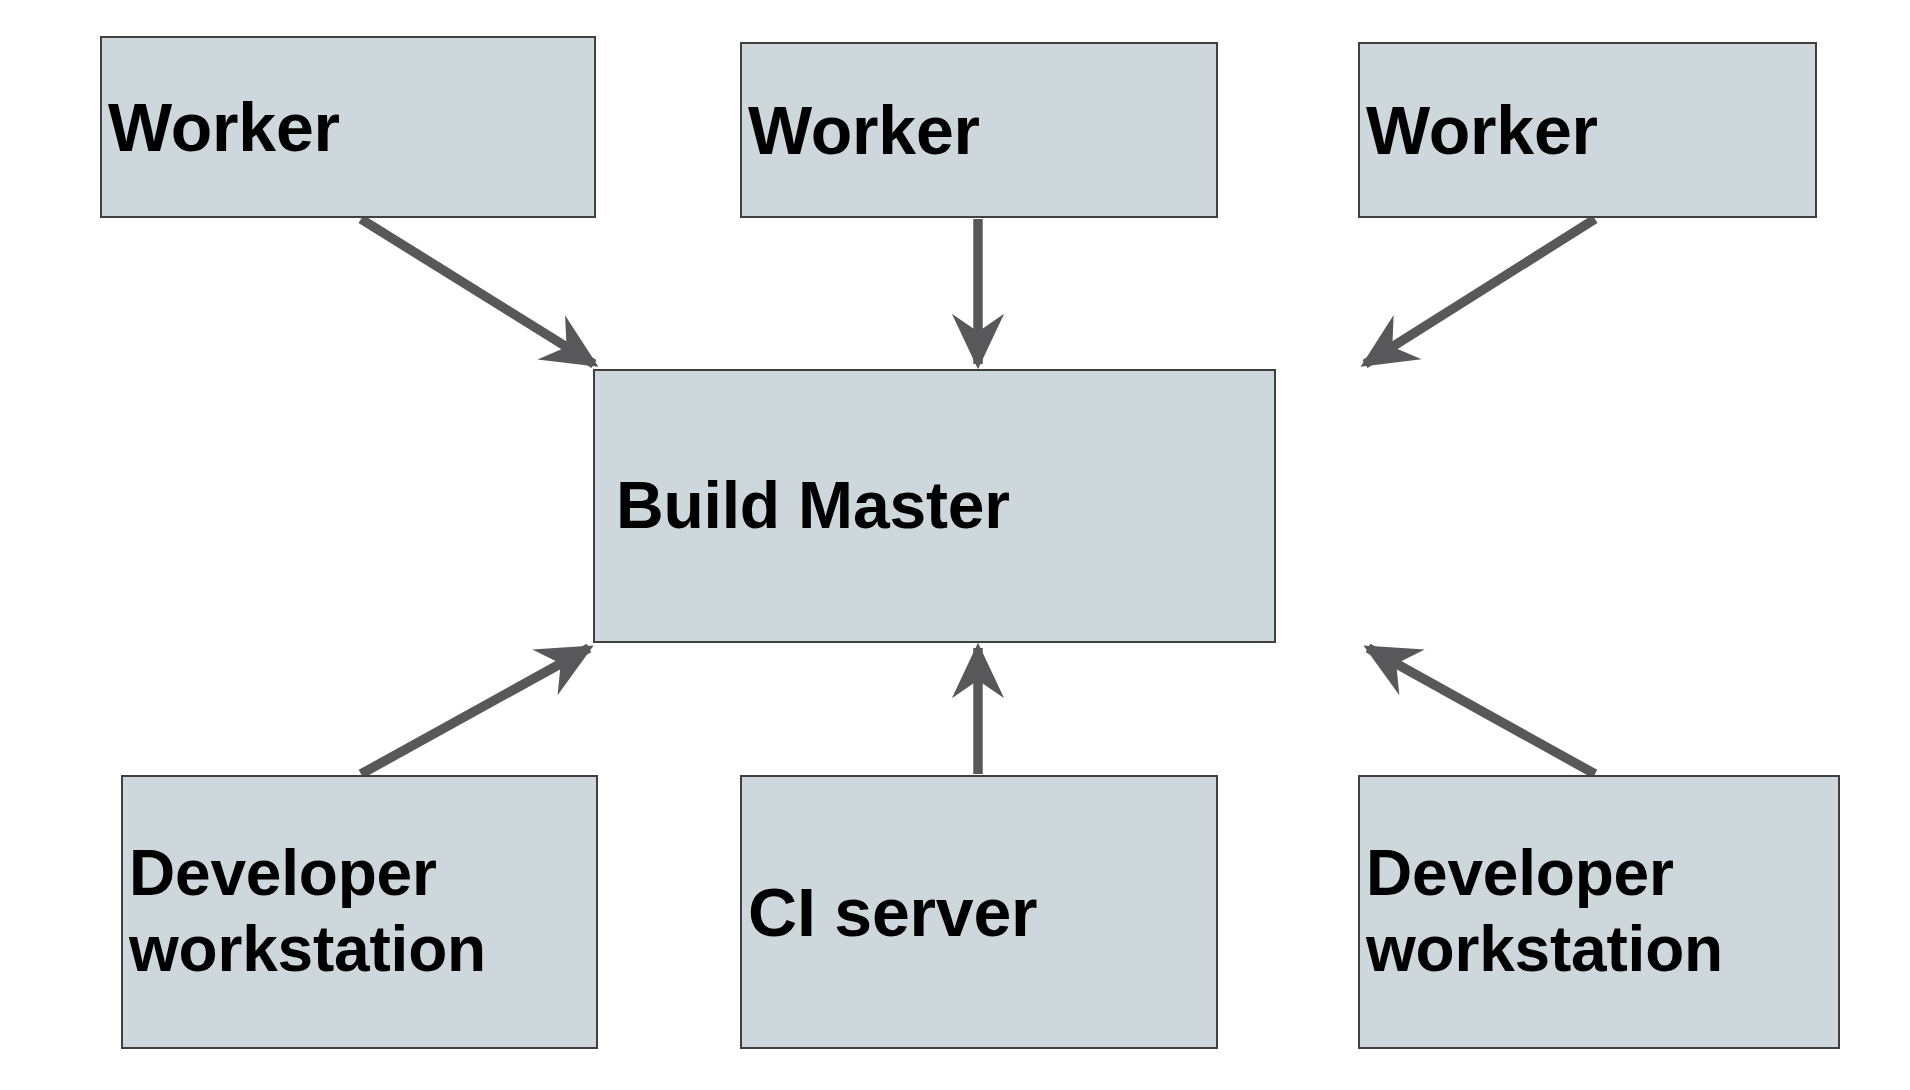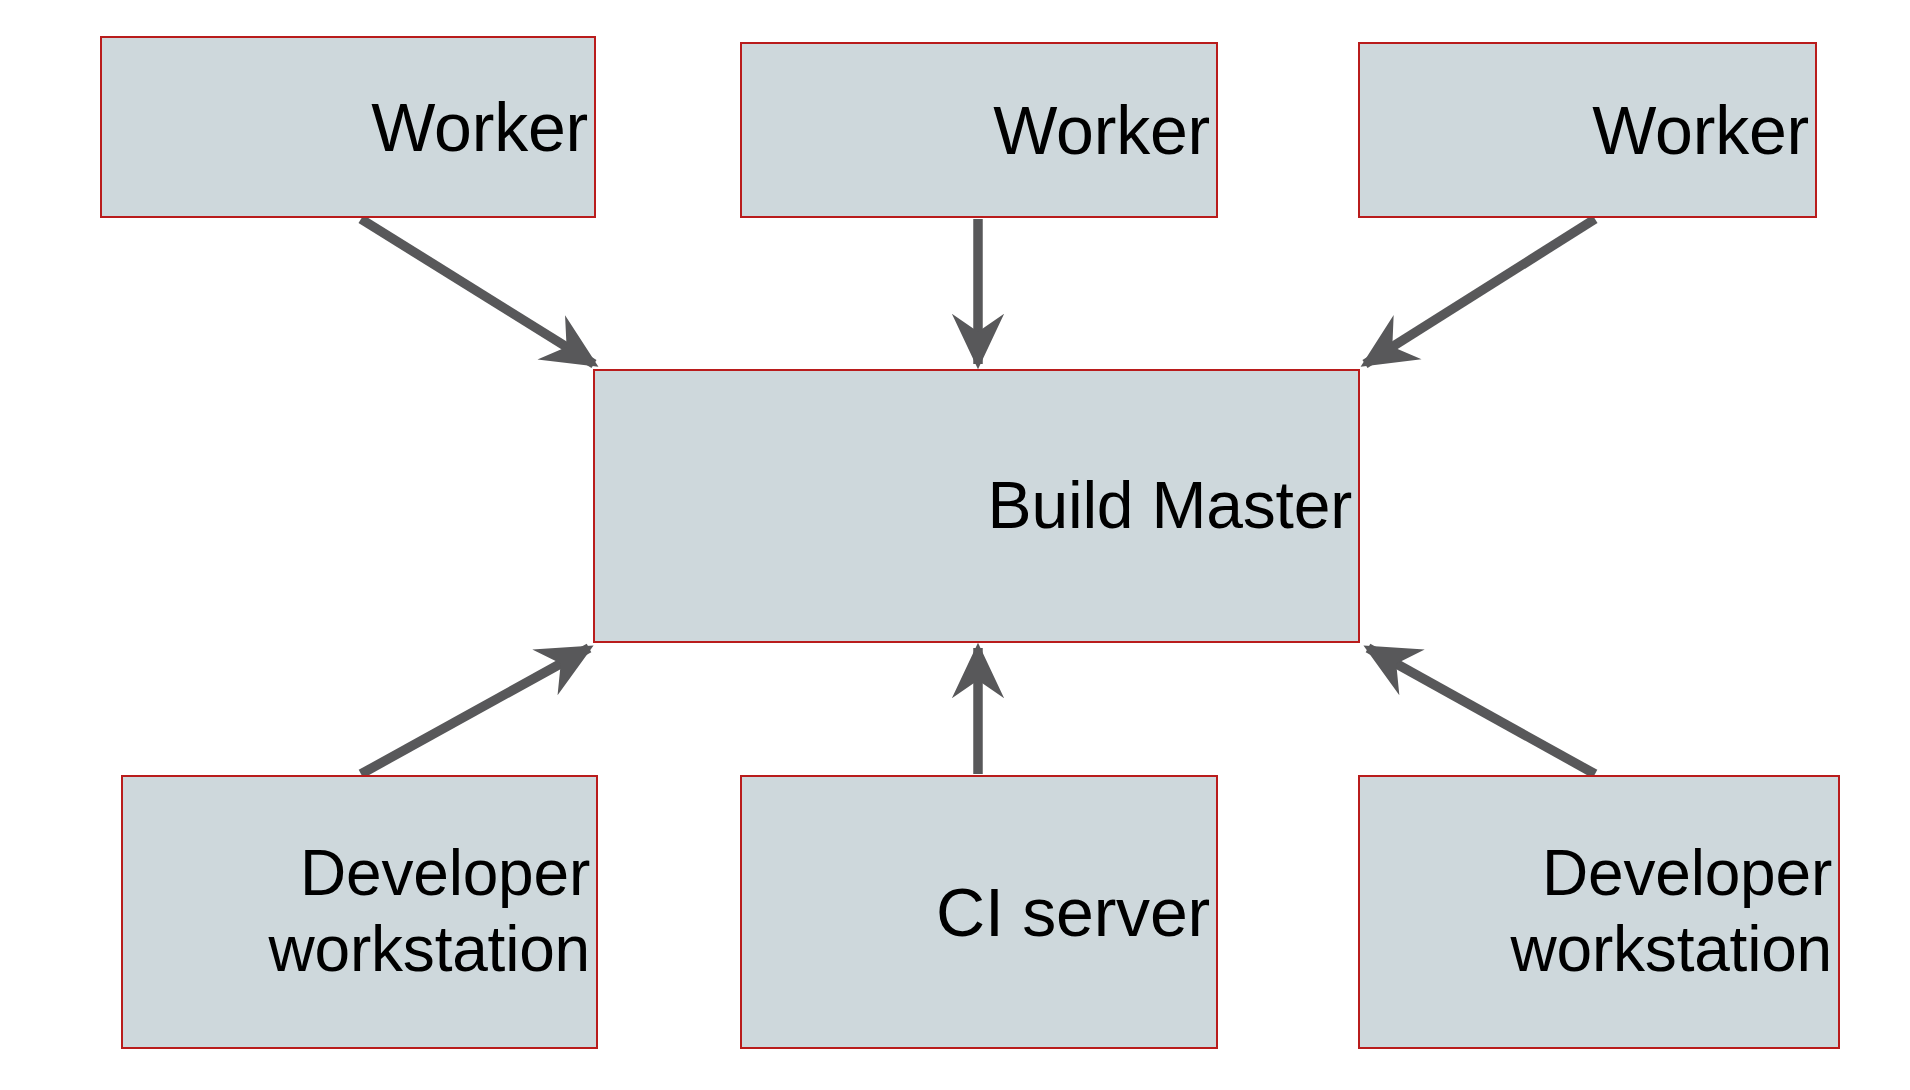--- a/index.html
+++ b/index.html
@@ -15,45 +15,45 @@
     position: relative;
     width: 1910px;
     height: 1090px;
     background: #ffffff;
     overflow: hidden;
   }
   .node {
     position: absolute;
     box-sizing: border-box;
     background: #ced8dc;
-    border: 2px solid #b91c1c;
+    border: 2px solid #404040;
     display: flex;
     align-items: center;
     justify-content: center;
-    text-align: right;
+    text-align: left;
     color: #000000;
     font-family: "Liberation Sans", sans-serif;
-    font-weight: 400;
+    font-weight: 700;
     line-height: 1.18;
     letter-spacing: -0.2px;
     -webkit-font-smoothing: antialiased;
   }
   .node-label {
     display: block;
     width: 100%;
     padding: 0 6px;
     box-sizing: border-box;
     white-space: pre-line;
   }
 
   
   #node-worker-1      { left: 100px;  top: 36px;  width: 496px; height: 182px; font-size: 68px; }
   #node-worker-2      { left: 740px;  top: 42px;  width: 478px; height: 176px; font-size: 68px; }
   #node-worker-3      { left: 1358px; top: 42px;  width: 459px; height: 176px; font-size: 68px; }
-  #node-build-master  { left: 593px;  top: 369px; width: 767px; height: 274px; font-size: 66px; }
+  #node-build-master  { left: 593px;  top: 369px; width: 683px; height: 274px; font-size: 66px; padding-left: 15px; }
   #node-dev-ws-left   { left: 121px;  top: 775px; width: 477px; height: 274px; font-size: 64px; }
   #node-ci-server     { left: 740px;  top: 775px; width: 478px; height: 274px; font-size: 68px; }
   #node-dev-ws-right  { left: 1358px; top: 775px; width: 482px; height: 274px; font-size: 64px; }
 
   #edges {
     position: absolute;
     left: 0;
     top: 0;
     width: 1910px;
     height: 1090px;

